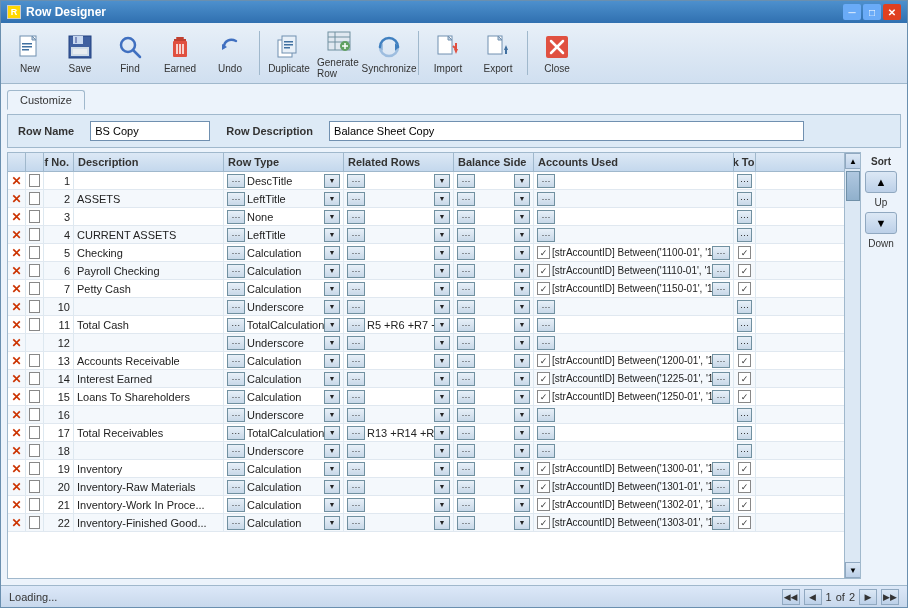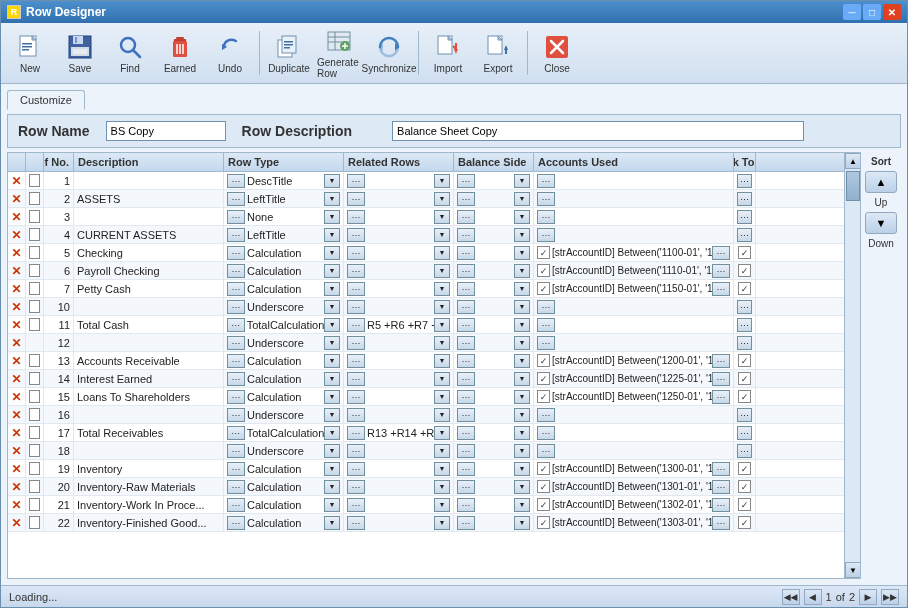--- a/index.html
+++ b/index.html
@@ -119,35 +119,35 @@
       background: #ddeaf6;
       border: 1px solid #a0b8cc;
       padding: 6px 10px;
       display: flex;
       align-items: center;
       gap: 16px;
       margin-bottom: 4px;
       flex-shrink: 0;
     }
     .form-label {
-      font-size: 14px;
+      font-size: 11px;
       font-weight: bold;
       color: #333;
       white-space: nowrap;
     }
     .form-input {
       border: 1px solid #7090b0;
       background: white;
       height: 20px;
       padding: 1px 4px;
       font-size: 11px;
       outline: none;
     }
     .form-input.short { width: 120px; }
-    .form-input.long { width: 412px; margin-left: 24px; }
+    .form-input.long { width: 475px; }
 
     .grid-wrapper {
       flex: 1;
       border: 1px solid #a0b8cc;
       background: white;
       overflow: hidden;
       display: flex;
       flex-direction: row;
     }
     .grid-container {

